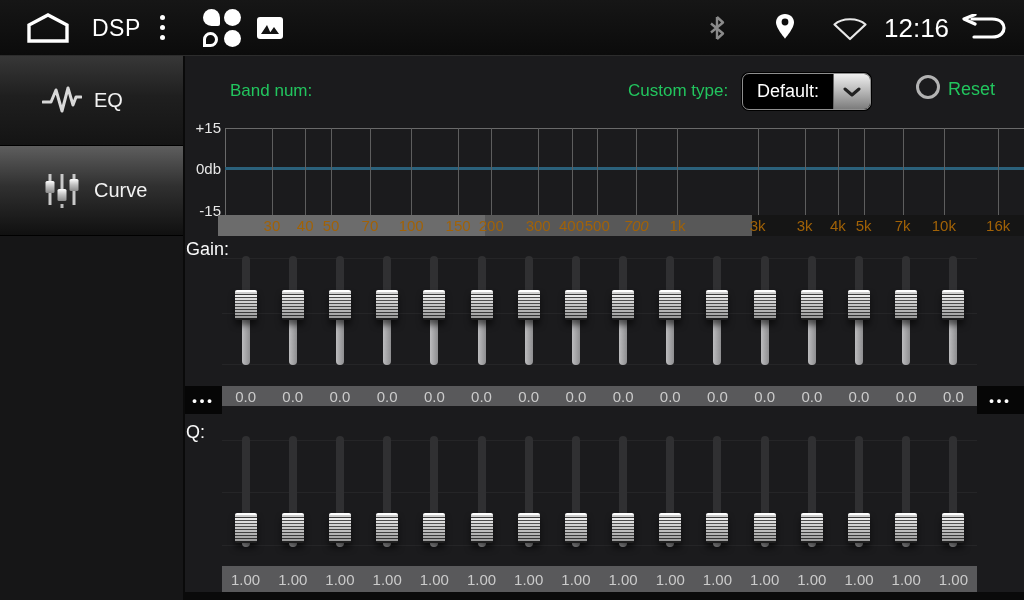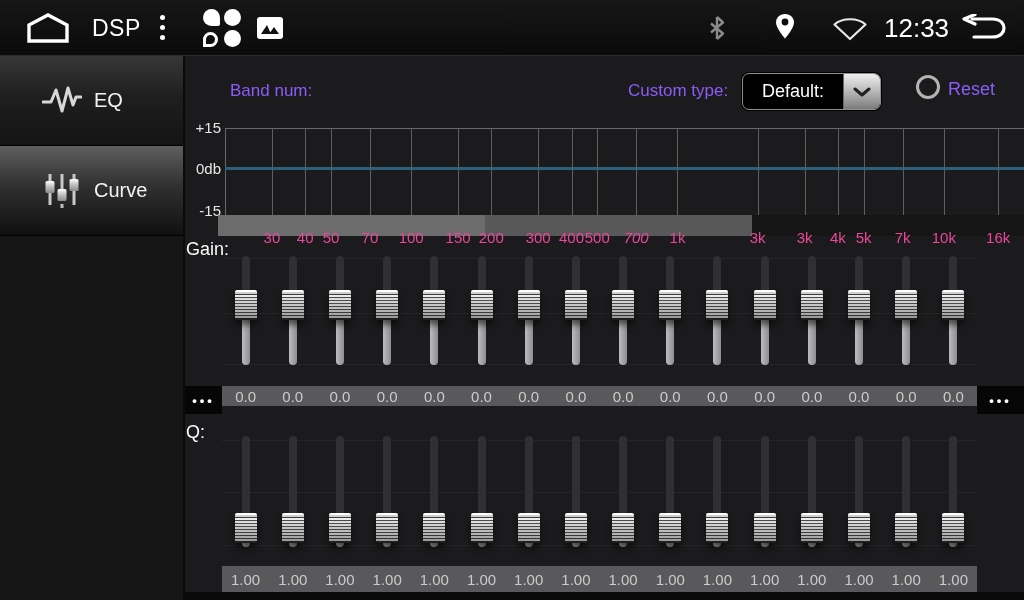--- a/index.html
+++ b/index.html
@@ -24,36 +24,36 @@
   
   #sidebar{position:absolute;left:0;top:56px;width:185px;height:544px;background:#161617;border-right:2px solid #0a0a0a;}
   .side-item{position:relative;height:90px;border-bottom:1px solid #000;display:flex;align-items:center;background:linear-gradient(180deg,#373737 0%,#1f1f1f 45%,#141414 100%);cursor:pointer;}
   .side-item.sel{background:linear-gradient(180deg,#5e5e5e 0%,#303030 45%,#101010 100%);}
   .side-icon{width:40px;height:40px;margin-left:42px;flex:0 0 auto;}
   .side-label{color:#f2f2f2;font-size:20px;margin-left:12px;}
 
   
   #main{position:absolute;left:185px;top:56px;width:839px;height:544px;background:#1b1b1d;}
   .abs{position:absolute;}
-  .ctl-label{color:#8b5cf6;font-size:17px;}
+  .ctl-label{color:#22c55e;font-size:17px;}
   .dropdown{position:absolute;height:37px;background:#000;border:1px solid #8f8f8f;border-radius:7px;display:flex;align-items:stretch;overflow:hidden;cursor:pointer;box-shadow:0 0 0 1px #000;}
   .dd-text{flex:1;display:flex;align-items:center;justify-content:center;color:#fff;font-size:18px;}
   .dd-btn{width:37px;background:linear-gradient(180deg,#efefef 0%,#bdbdbd 45%,#7c7c7c 100%);border-left:1px solid #666;display:flex;align-items:center;justify-content:center;}
   .radio{width:24px;height:24px;border-radius:50%;border:3px solid #b3b3b3;background:transparent;cursor:pointer;}
 
   
   #chart{position:absolute;left:40px;top:62px;width:799px;height:97px;}
   #chart .plotedge{position:absolute;left:0;top:10px;bottom:0;width:1px;background:#6a6a6a;}
   .vgrid{position:absolute;top:10px;bottom:0;width:1px;background:#5e5e5e;}
   .hgrid-top{position:absolute;left:0;right:0;top:10px;height:1px;background:#6a6a6a;}
   .zero-line{position:absolute;left:0;right:0;top:49px;height:3px;}
   .ylab{position:absolute;left:0;width:36px;text-align:right;color:#e6e6e6;font-size:15px;}
   #freq-axis{position:absolute;left:33px;top:159px;width:806px;height:21px;background:#151515;}
   .fseg{position:absolute;top:0;bottom:0;}
-  .ftick{position:absolute;top:12px;height:21px;line-height:21px;transform:translateX(-50%);color:#ec4899;font-size:15px;}
+  .ftick{position:absolute;top:0;height:21px;line-height:21px;transform:translateX(-50%);color:#a16207;font-size:15px;}
 
   
   .row-label{color:#fafafa;font-size:18px;}
   .slider-zone{position:absolute;left:37px;width:755px;display:flex;}
   .faint{position:absolute;left:37px;width:755px;height:1px;background:#252527;}
   .sl-col{flex:1;position:relative;height:100%;}
   .sl-track{position:absolute;left:50%;transform:translateX(-50%);width:8px;background:#303032;border-radius:4px;}
   .sl-fill{position:absolute;left:50%;transform:translateX(-50%);width:8px;background:linear-gradient(90deg,#bcbcbe,#8e8e90);border-radius:4px;}
   .sl-thumb{position:absolute;left:50%;transform:translateX(-50%);width:22px;height:30px;border-radius:2px;cursor:pointer;
     background:linear-gradient(180deg,#ffffff 0 2px,#cfcfcf 2px 4px,#3c3c3c 4px 5px,#ececec 5px 7px,#4a4a4a 7px 8px,#dcdcdc 8px 10px,#505050 10px 11px,#d2d2d2 11px 13px,#4a4a4a 13px 14px,#c6c6c6 14px 16px,#454545 16px 17px,#bdbdbd 17px 19px,#404040 19px 20px,#b3b3b3 20px 22px,#3a3a3a 22px 23px,#a8a8a8 23px 25px,#343434 25px 26px,#9c9c9c 26px 28px,#1f1f1f 28px 30px);
@@ -109,21 +109,21 @@
           <path d="M11 1 C5.6 1 2 5 2 9.4 C2 15 11 25.5 11 25.5 C11 25.5 20 15 20 9.4 C20 5 16.4 1 11 1 Z" fill="#fff"></path>
           <circle cx="11" cy="9" r="3.4" fill="#0d0d0d"></circle>
         </svg>
     </div>
     <div class="tb-abs" style="left:832px;top:18px;">
       <svg width="36" height="23" viewBox="0 0 36 23">
           <path d="M2.5 6.5 C10 -0.5 26 -0.5 33.5 6.5 L18 21 Z" fill="none" stroke="#e8e8e8" stroke-width="2.2" stroke-linejoin="round"></path>
         </svg>
     </div>
     <div class="tb-abs" style="left:884px;top:13px;height:30px;">
-        <span id="tb-time">12:33</span>
+        <span id="tb-time">12:16</span>
       </div>
     <div class="tb-abs" style="left:956px;top:14px;">
       <svg width="52" height="28" viewBox="0 0 52 28">
           <path d="M16 5 H36 C46 5 48 11 48 14 C48 17 46 23 36 23 H18" fill="none" stroke="#fff" stroke-width="3.2" stroke-linecap="round"></path>
           <path d="M19 0.5 L8 5 L19 10" fill="none" stroke="#fff" stroke-width="3.2" stroke-linejoin="round" stroke-linecap="round"></path>
         </svg>
     </div>
   </div>
 
   <div id="sidebar">
@@ -156,21 +156,21 @@
       </div>
       <span class="side-label">Curve</span>
     </div>
   </div>
 
   <div id="main">
 
     <span class="abs ctl-label" style="left:45px;top:25px;">Band num:</span>
 
     <span class="abs ctl-label" style="left:443px;top:25px;">Custom type:</span>
-    <div class="dropdown" style="left:557px;top:17px;width:139px;">
+    <div class="dropdown" style="left:557px;top:17px;width:129px;">
       <div class="dd-text">Default:</div>
       <div class="dd-btn">
         <svg width="18" height="10" viewBox="0 0 18 10">
             <polyline points="2,2 9,8 16,2" fill="none" stroke="#222" stroke-width="3" stroke-linecap="round" stroke-linejoin="round"></polyline>
           </svg>
       </div>
     </div>
 
     <div class="abs radio" style="left:731px;top:19px;"></div>
     <span class="abs ctl-label" style="left:763px;top:23px;font-size:18px;">Reset</span>

